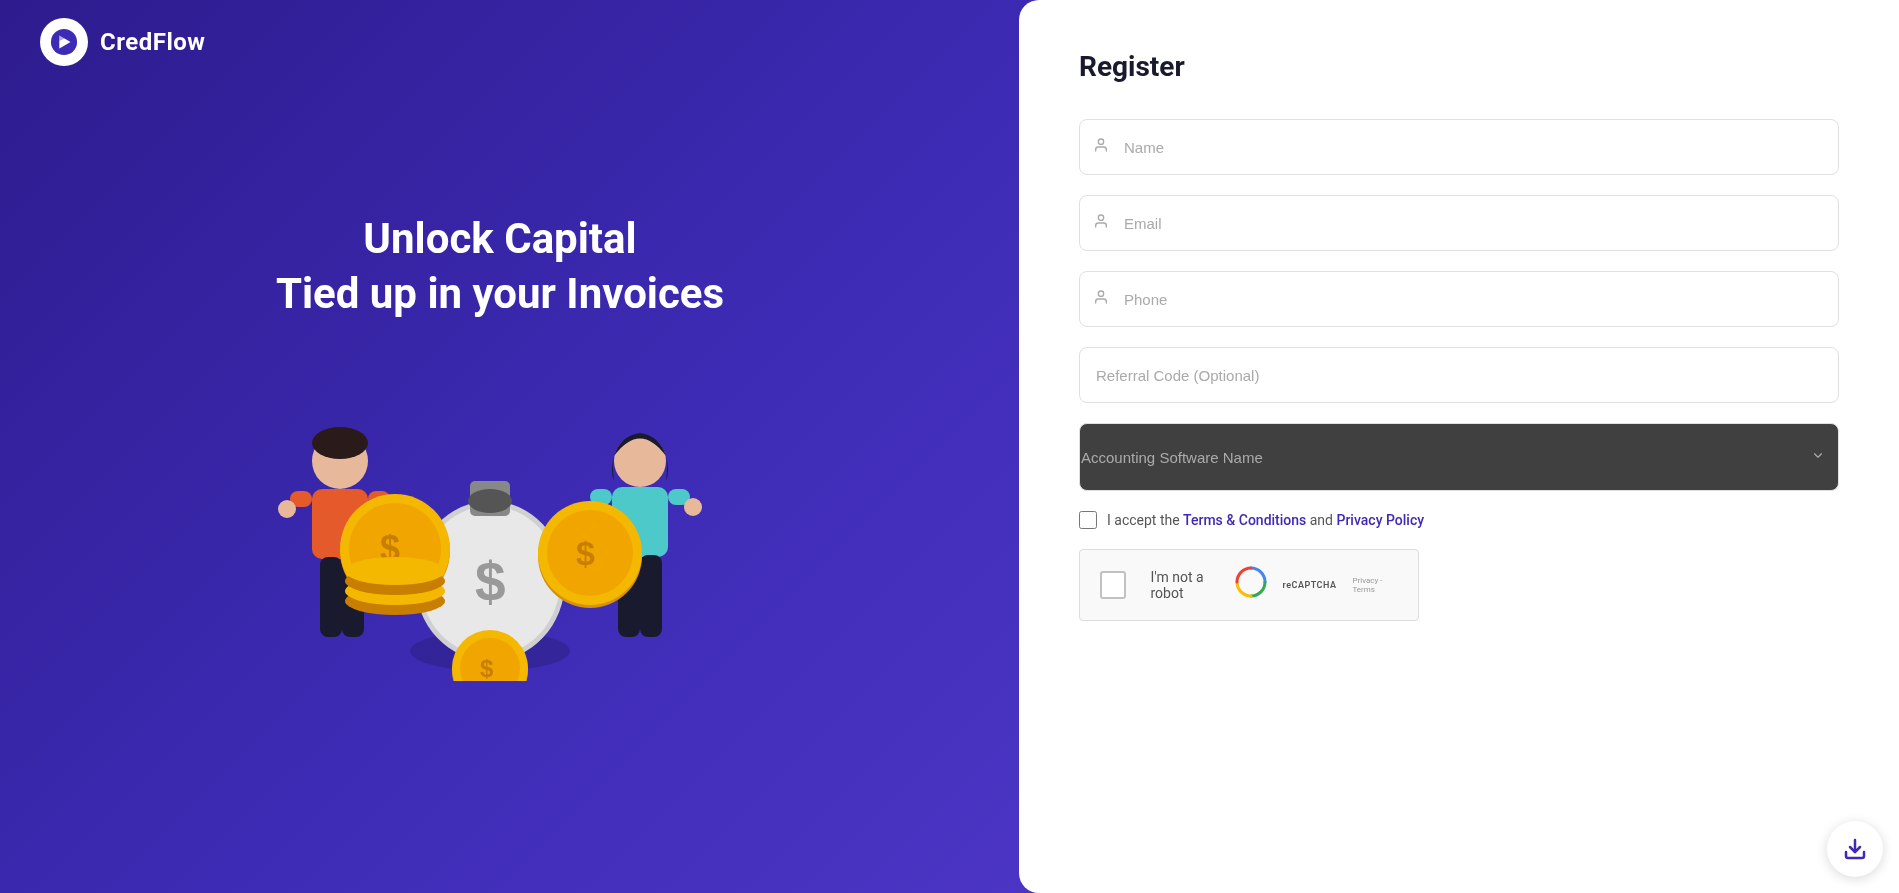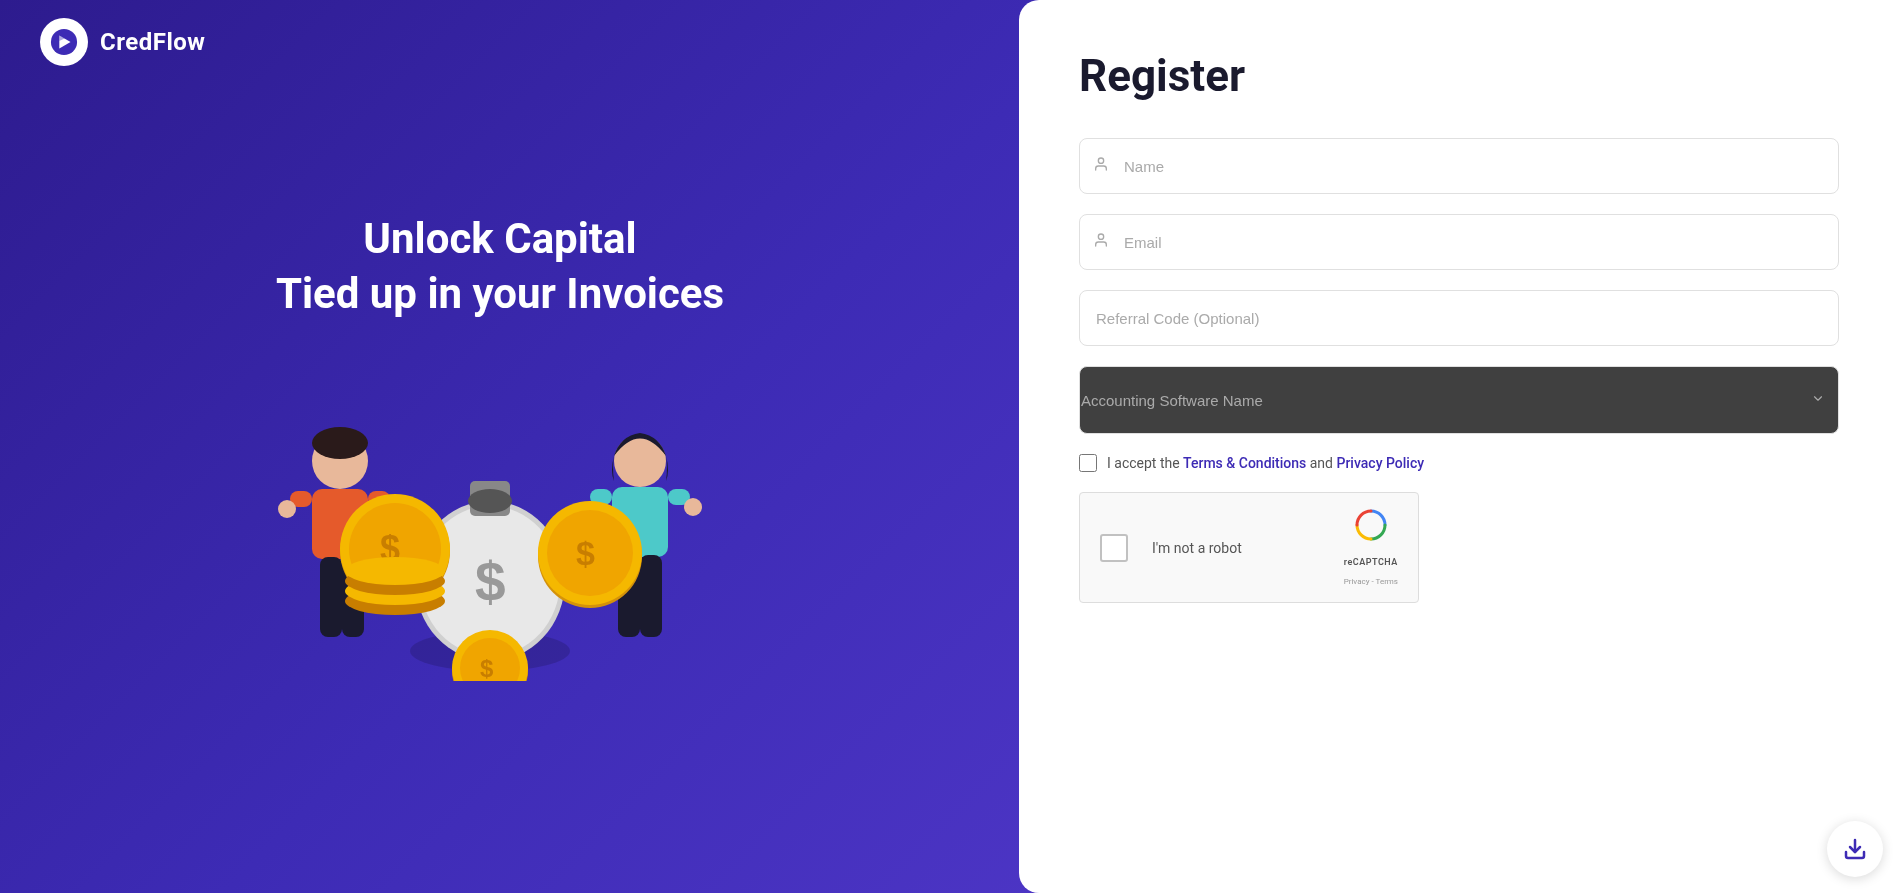--- a/index.html
+++ b/index.html
@@ -85,21 +85,21 @@
       right: 0;
       top: 0;
       width: 880px;
       min-height: 893px;
       background: white;
       border-radius: 20px 0 0 20px;
       padding: 50px 60px;
     }
 
     .register-title {
-      font-size: 44px;
+      font-size: 28px;
       font-weight: 700;
       color: #1a1a2e;
       margin-bottom: 36px;
     }
 
     .form-group {
       margin-bottom: 20px;
       position: relative;
     }
 
@@ -212,23 +212,23 @@
       border: 2px solid #c1c1c1;
       border-radius: 3px;
       background: white;
     }
     .recaptcha-label {
       font-size: 14px;
       color: #555;
     }
     .recaptcha-logo {
       display: flex;
-      flex-direction: column;
-      align-items: center;
-      gap: 10px;
+      flex-direction: row;
+      align-items: center;
+      gap: 16px;
     }
     .recaptcha-brand {
       font-size: 9px;
       color: #555;
       font-weight: 600;
       letter-spacing: 0.5px;
     }
     .recaptcha-sub {
       font-size: 8px;
       color: #999;
@@ -358,20 +358,29 @@
   <div class="form-group">
     <span class="input-icon">
       <svg width="16" height="16" viewBox="0 0 24 24" fill="none" stroke="#aaa" stroke-width="2" stroke-linecap="round" stroke-linejoin="round">
         <path d="M20 21v-2a4 4 0 0 0-4-4H8a4 4 0 0 0-4 4v2"></path>
         <circle cx="12" cy="7" r="4"></circle>
       </svg>
     </span>
     <input type="email" class="form-input" placeholder="Email" style="">
   </div>
 
+  <div class="form-group">
+    <span class="input-icon">
+      <svg width="16" height="16" viewBox="0 0 24 24" fill="none" stroke="#aaa" stroke-width="2" stroke-linecap="round" stroke-linejoin="round">
+        <path d="M20 21v-2a4 4 0 0 0-4-4H8a4 4 0 0 0-4 4v2"></path>
+        <circle cx="12" cy="7" r="4"></circle>
+      </svg>
+    </span>
+    <input type="tel" class="form-input" placeholder="Phone" style="">
+  </div>
 
 
   <div class="form-group">
     <input type="text" class="form-input" style="padding-left: 16px;" placeholder="Referral Code (Optional)">
   </div>
 
   <div class="form-group select-wrapper">
     <select class="form-select">
       <option value="" disabled="" selected="">Accounting Software Name</option>
       <option value="quickbooks">QuickBooks</option>

